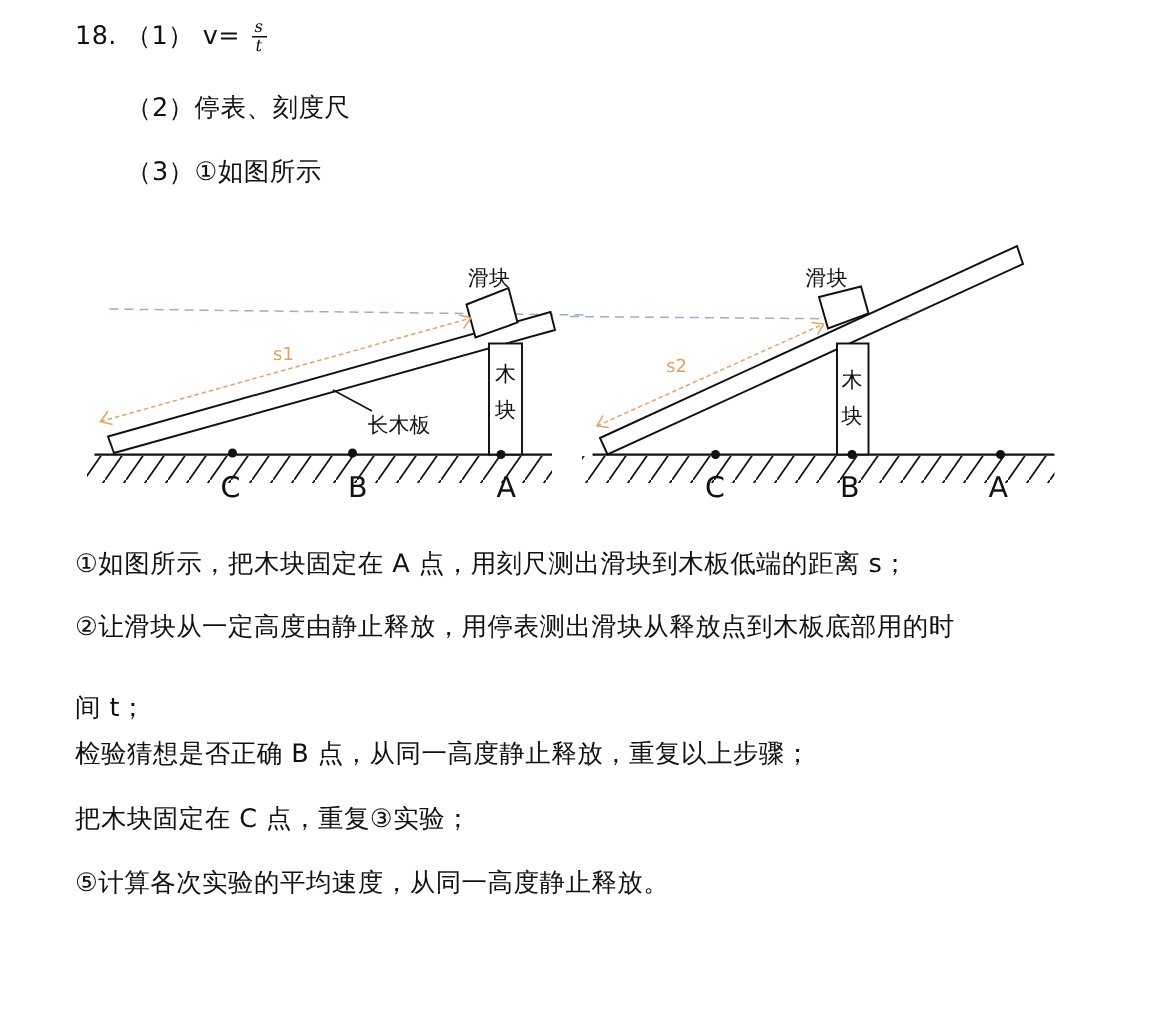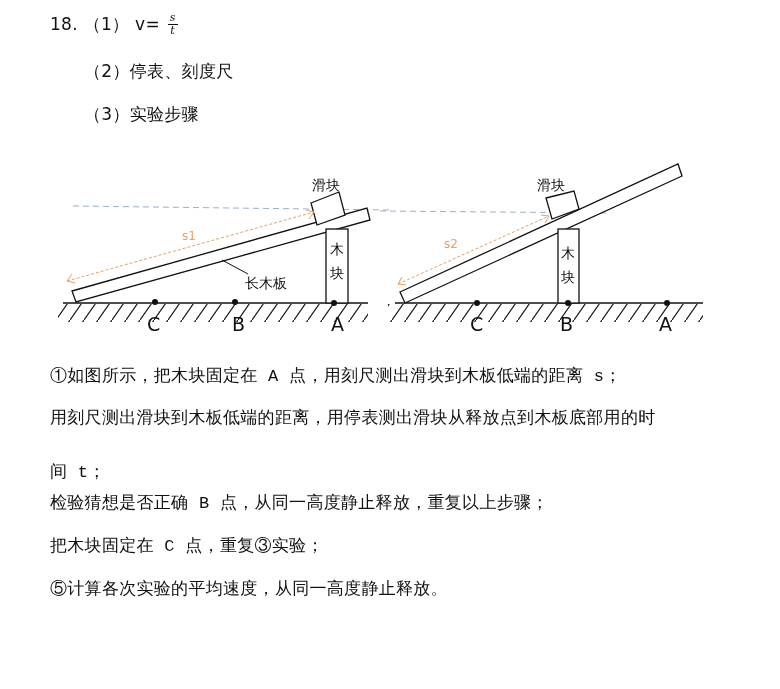--- a/index.html
+++ b/index.html
@@ -4,21 +4,21 @@
 <style>
   html,body{margin:0;padding:0;background:#fff;}
   body{width:780px;height:689px;position:relative;overflow:hidden;font-family:"DejaVu Sans",sans-serif;color:#111;}
   .line{position:absolute;font-size:17px;white-space:nowrap;letter-spacing:0.3px;}
   .q-num{left:50px;top:12px;}
   .frac{display:inline-block;vertical-align:middle;text-align:center;font-family:"DejaVu Serif",serif;font-style:italic;font-size:11px;line-height:12px;margin-left:2px;}
   .frac .num{display:block;border-bottom:1px solid #111;padding:0 2px;}
   .frac .den{display:block;}
   .sub2{left:84px;top:60px;}
   .sub3{left:84px;top:103px;}
-  .step{left:50px;font-size:17px;font-family:Liberation Mono, monospace;}
+  .step{left:50px;font-size:17px;}
   svg{position:absolute;left:0;top:0;}
   .lbl{font-family:"DejaVu Sans",sans-serif;font-size:14px;fill:#111;}
   .pt{font-family:"DejaVu Sans",sans-serif;font-size:19px;fill:#111;}
   .s{font-family:"DejaVu Sans",sans-serif;font-size:12px;fill:#e8a060;}
 </style>
 </head>
 <body>
 
 <div class="line q-num">
   <span>18.</span>
@@ -27,21 +27,21 @@
   <span class="frac">
     <span class="num">s</span>
     <span class="den">t</span>
   </span>
 </div>
 
 <div class="line sub2">
   <span>（2）</span><span>停表、刻度尺</span>
 </div>
 <div class="line sub3">
-  <span>（3）</span><span>实验步骤</span>
+  <span>（3）</span><span>①如图所示</span>
 </div>
 
 <svg width="780" height="689">
   <defs>
     <pattern id="hatch" width="14" height="20" patternUnits="userSpaceOnUse">
       <line x1="14" y1="0" x2="0" y2="20" stroke="#111" stroke-width="1.2"></line>
     </pattern>
   </defs>
 
   <g>
@@ -93,17 +93,17 @@
     <circle cx="477" cy="303" r="3" fill="#111"></circle>
     <circle cx="568" cy="303" r="3" fill="#111"></circle>
     <circle cx="667" cy="303" r="3" fill="#111"></circle>
     <text x="470" y="331" class="pt">C</text>
     <text x="560" y="331" class="pt">B</text>
     <text x="659" y="331" class="pt">A</text>
   </g>
 </svg>
 
 <div class="line step" style="top:364px">①如图所示，把木块固定在 A 点，用刻尺测出滑块到木板低端的距离 s；</div>
-<div class="line step" style="top:406px">用刻尺测出滑块到木板低端的距离，用停表测出滑块从释放点到木板底部用的时</div>
+<div class="line step" style="top:406px">②让滑块从一定高度由静止释放，用停表测出滑块从释放点到木板底部用的时</div>
 <div class="line step" style="top:460px">间 t；</div>
 <div class="line step" style="top:491px">检验猜想是否正确 B 点，从同一高度静止释放，重复以上步骤；</div>
 <div class="line step" style="top:534px">把木块固定在 C 点，重复③实验；</div>
 <div class="line step" style="top:577px">⑤计算各次实验的平均速度，从同一高度静止释放。</div>
 
 </body></html>

